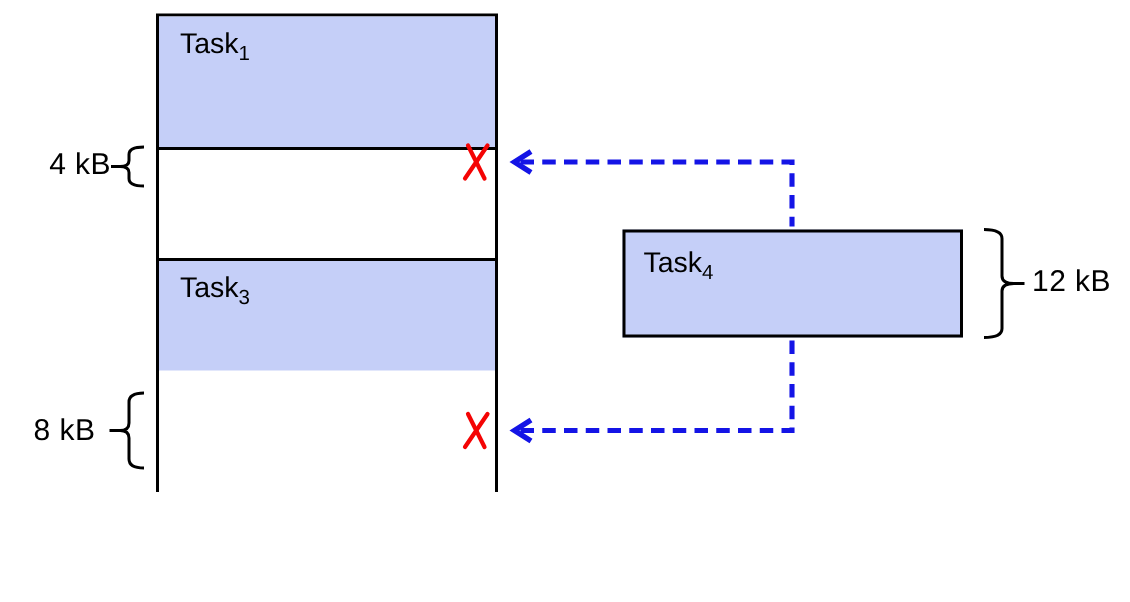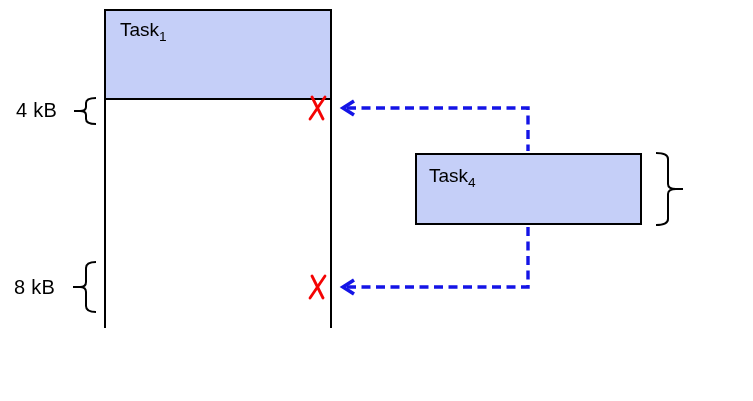--- a/index.html
+++ b/index.html
@@ -53,22 +53,22 @@
   
   .size-label{
     position:absolute;
     font-size:20px;
     letter-spacing:0.3px;
     line-height:24px;
     height:24px;
     color:var(--text);
     white-space:nowrap;
   }
-  .size-label.lg1{left:16px;top:98px;width:58px;text-align:left;}
-  .size-label.lg2{left:14px;top:275px;width:58px;text-align:left;}
+  .size-label.lg1{left:16px;top:98px;width:58px;text-align:right;}
+  .size-label.lg2{left:14px;top:275px;width:58px;text-align:center;}
   .size-label.lt4{left:688px;top:176px;text-align:left;}
   
   .overlay{
     position:absolute;left:0;top:0;
     width:753px;height:401px;
     pointer-events:none;
   }
   .overlay .brace{fill:none;stroke:var(--block-border);stroke-width:2;}
   .overlay .dash{fill:none;stroke:var(--arrow-blue);stroke-width:3.4;stroke-dasharray:9 5.5;}
   .overlay .head{fill:none;stroke:var(--arrow-blue);stroke-width:3.6;stroke-linejoin:miter;}
@@ -78,28 +78,32 @@
 <body>
 
 <div class="stage">
 
   <div class="mem-column">
     <div class="sec task t1">
       <div class="task-label"><span>Task</span><sub>1</sub></div>
     </div>
     <div class="sec gap g1"></div>
     <div class="sec gap g2"></div>
+    <div class="sec task t3">
+      <div class="task-label"><span>Task</span><sub>3</sub></div>
+    </div>
   </div>
 
   <div class="task4">
     <div class="task-label"><span>Task</span><sub>4</sub></div>
   </div>
 
   <div class="size-label lg1">4 kB</div>
   <div class="size-label lg2">8 kB</div>
+  <div class="size-label lt4">12 kB</div>
 
   <svg class="overlay" width="753" height="401" viewBox="0 0 753 401">
 
     <path class="brace" d="M 96 98 Q 86 98 86 103 L 86 107 Q 86 111 80 111 L 74 111 M 80 111 Q 86 111 86 115 L 86 119 Q 86 124 96 124"></path>
 
     <path class="brace" d="M 96 262 Q 86 262 86 268 L 86 282 Q 86 287 80 287 L 73 287 M 80 287 Q 86 287 86 292 L 86 306 Q 86 312 96 312"></path>
 
     <path class="brace" d="M 656 153 Q 668 153 668 159 L 668 184 Q 668 189 676 189 L 683 189 M 676 189 Q 668 189 668 194 L 668 219 Q 668 225 656 225"></path>
 
     <path class="dash" d="M 347 108 L 528 108 L 528 151"></path>

